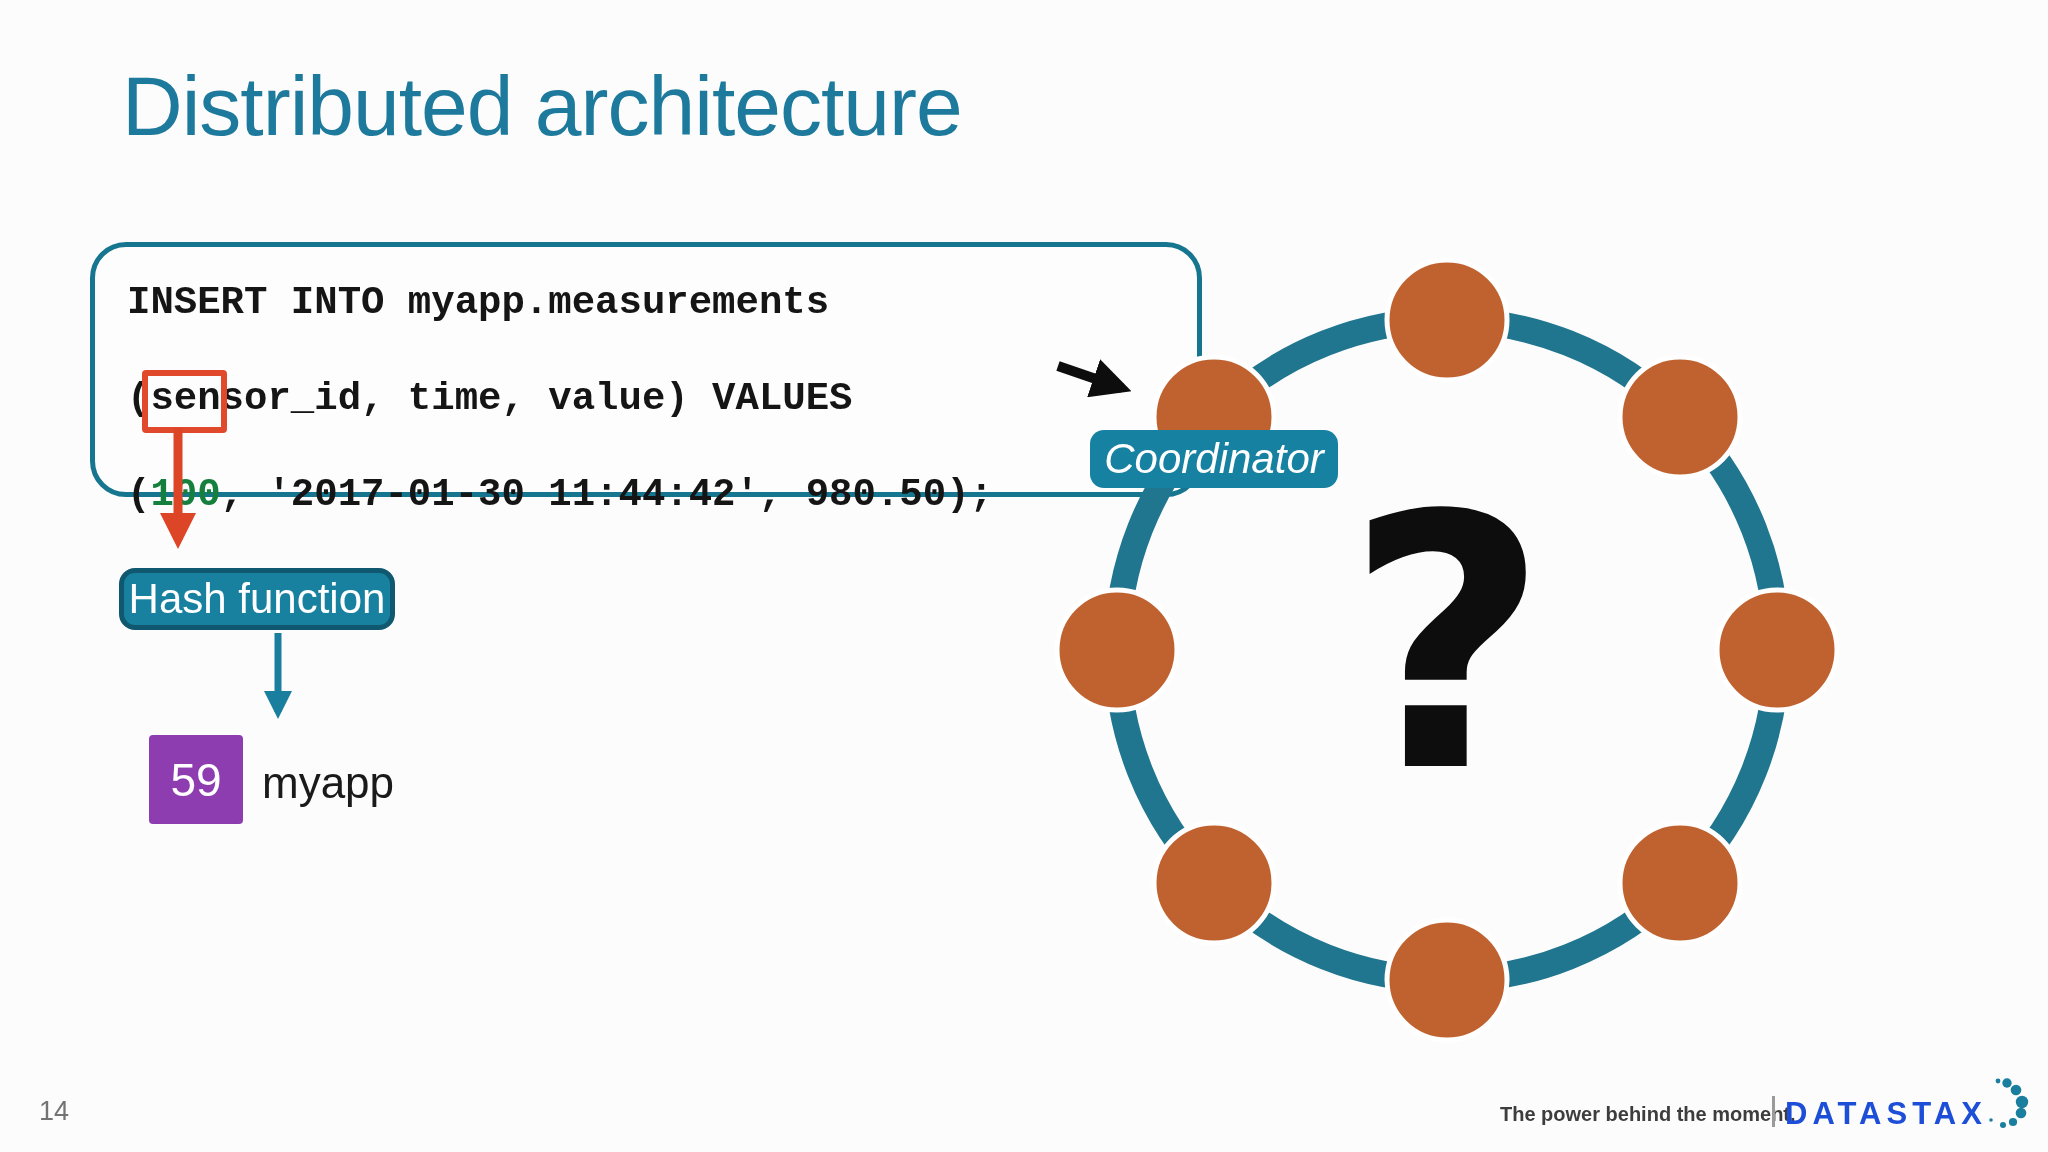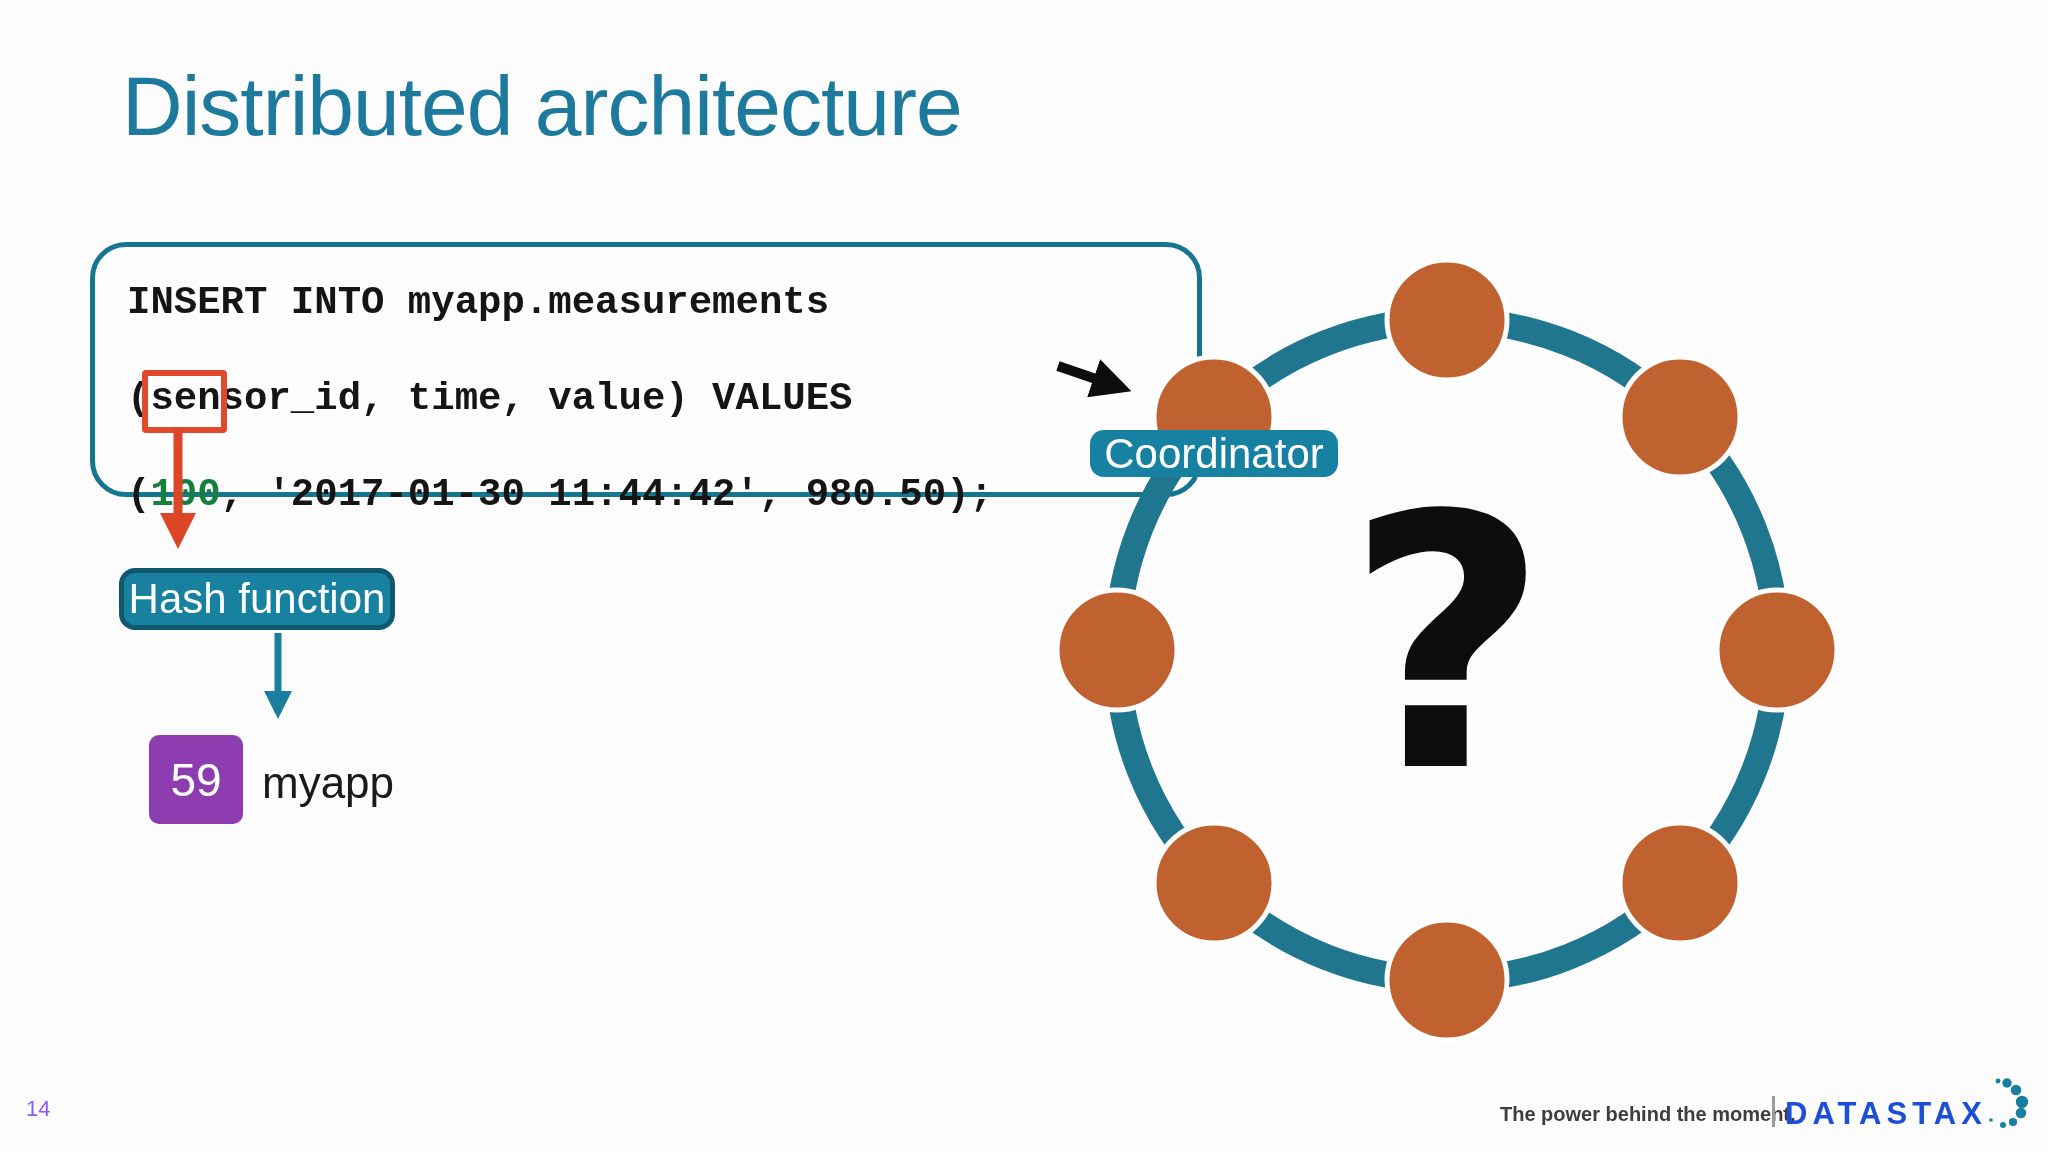--- a/index.html
+++ b/index.html
@@ -32,47 +32,47 @@
   }
   
   .hash-btn{
     position:absolute;left:119px;top:568px;width:276px;height:62px;
     background:#17819f;border:5px solid #0f586f;border-radius:16px;
     box-sizing:border-box;display:flex;align-items:center;justify-content:center;
     color:#fff;font-size:42px;
   }
   .token-box{
     position:absolute;left:149px;top:735px;width:94px;height:89px;
-    background:#8d3daf;border-radius:10px;
+    background:#8d3daf;border-radius:4px;
     display:flex;align-items:center;justify-content:center;
     color:#fff;font-size:46px;
   }
   .token-label{
     position:absolute;left:262px;top:758px;
     font-size:44px;color:#1a1a1a;
   }
   
   .ring-svg{position:absolute;left:1040px;top:240px;}
   .question{
     position:absolute;left:1307px;top:450px;width:280px;height:390px;
     display:flex;align-items:center;justify-content:center;
     font-family:"DejaVu Sans",sans-serif;font-weight:700;
     font-size:350px;color:#0d0d0d;
   }
   .coordinator{
-    position:absolute;left:1090px;top:430px;width:248px;height:47px;
+    position:absolute;left:1090px;top:430px;width:248px;height:58px;
     background:#1781a2;border-radius:14px;
     display:flex;align-items:center;justify-content:center;
-    color:#fff;font-size:42px;
+    color:#fff;font-size:42px;font-style:italic;
   }
   
   .arrows{position:absolute;left:0;top:0;pointer-events:none;}
   
   .page-number{
-    position:absolute;left:26px;top:1096px;font-size:22px;color:#8b5cf6;
+    position:absolute;left:39px;top:1096px;font-size:27px;color:#737373;
   }
   .tagline{
     position:absolute;left:1500px;top:1103px;width:262px;text-align:right;
     font-size:20px;font-weight:700;color:#3d3d3d;white-space:nowrap;
   }
   .footer-sep{
     position:absolute;left:1772px;top:1096px;width:3px;height:31px;background:#9a9a9a;
   }
   .brand{
     position:absolute;left:1785px;top:1096px;

